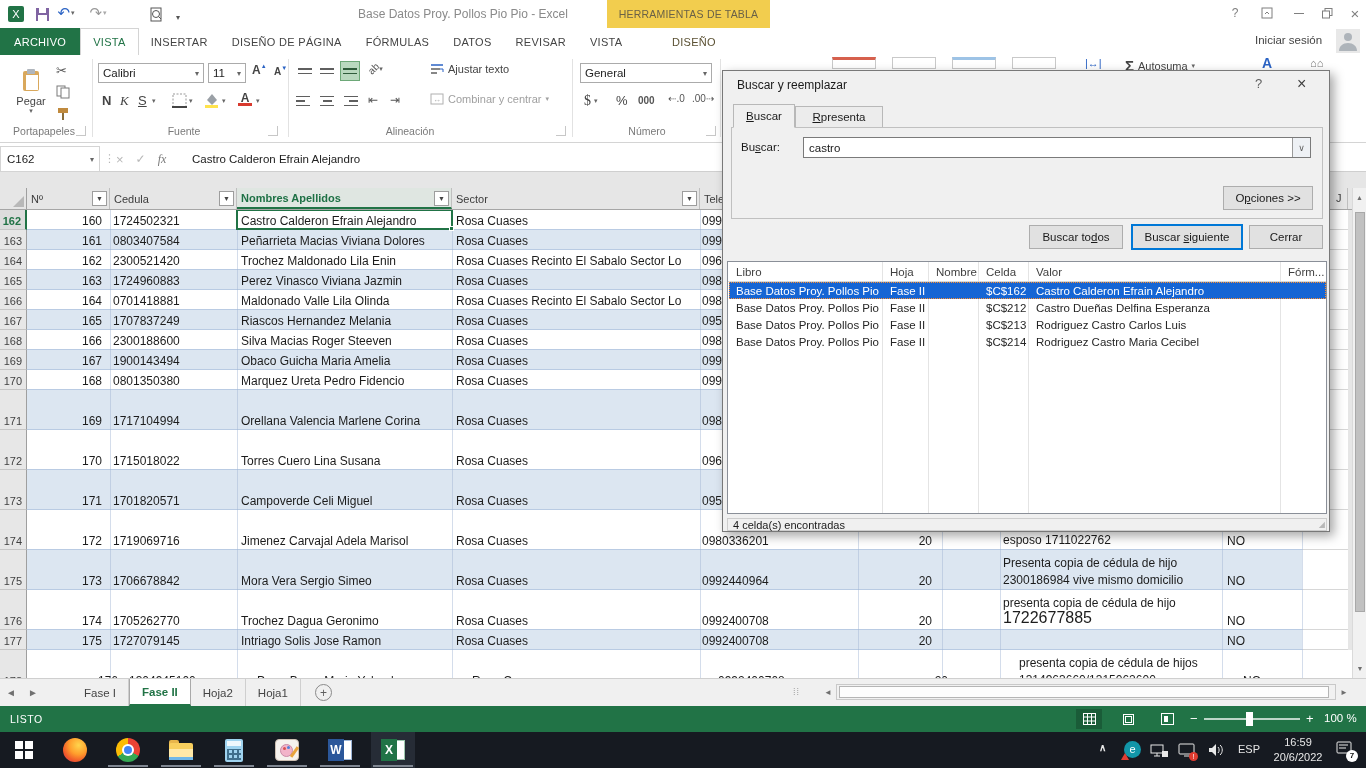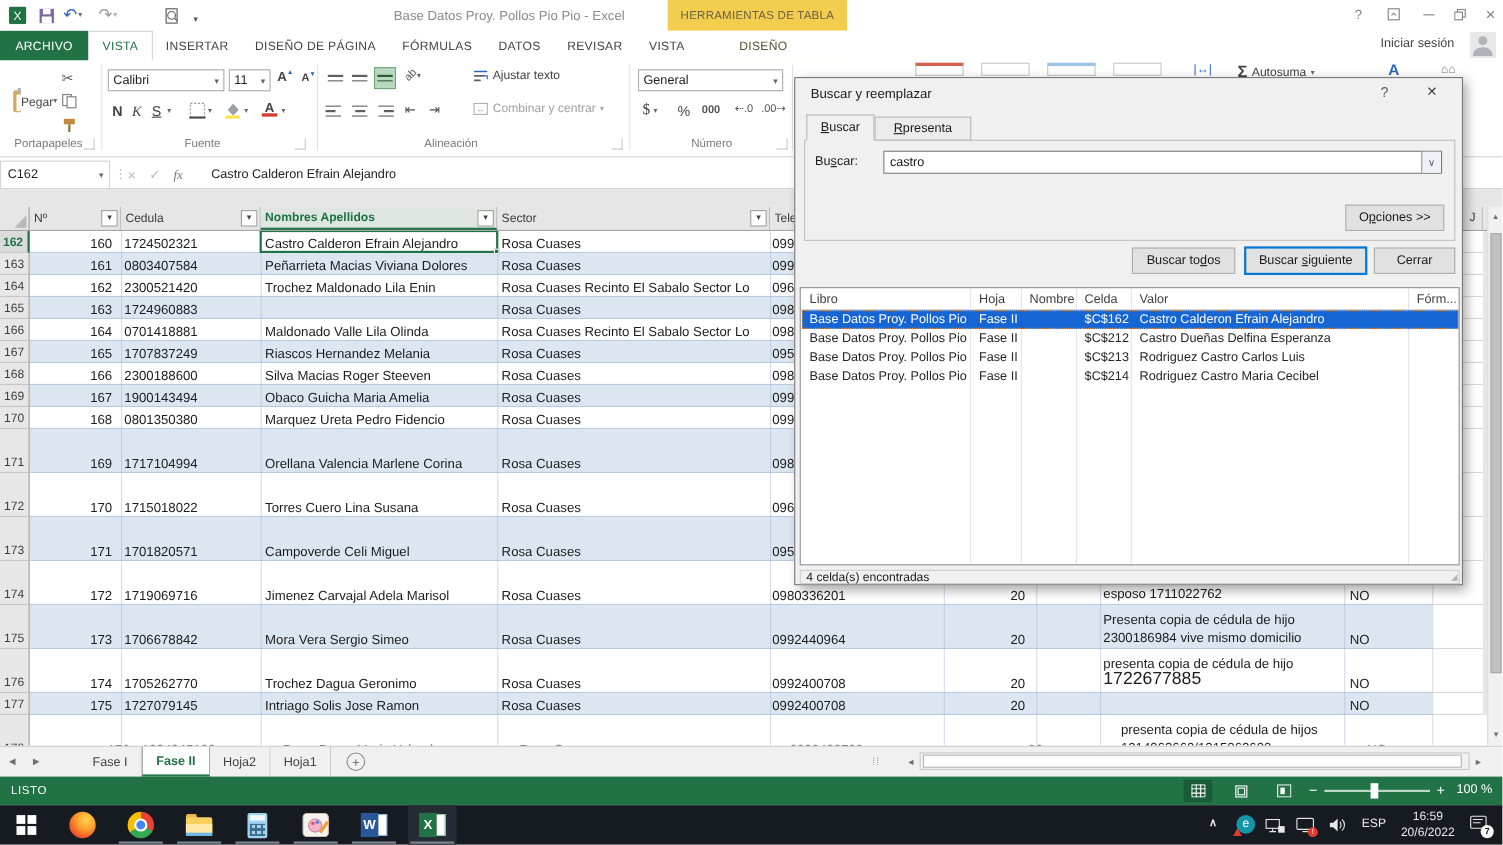--- a/index.html
+++ b/index.html
@@ -138,21 +138,21 @@
     <svg width="24" height="24">
         <rect width="24" height="24" fill="#e8e8e8"></rect>
         <circle cx="12" cy="8" r="4" fill="#aeb4ba"></circle>
         <path d="M3 22c0-5 4-8 9-8s9 3 9 8" fill="#aeb4ba"></path>
       </svg>
   </div>
 </div>
 
 <div id="ribbon" class="abs">
 
-  <div class="rbtn" style="left:10px;top:6px;width:42px;height:62px;flex-direction:row">
+  <div class="rbtn" style="left:10px;top:6px;width:42px;height:62px;flex-direction:column">
     <svg width="20" height="24">
         <rect x="2" y="2" width="16" height="20" rx="2" fill="#d9a85c"></rect>
         <rect x="6" y="0" width="8" height="5" rx="1" fill="#b0b6bd"></rect>
         <rect x="5" y="6" width="12" height="15" fill="#fff"></rect>
       </svg>
     <span style="font-size:11px;margin-top:2px">Pegar</span>
     <span style="font-size:7px;color:#666">▾</span>
   </div>
   <div class="rbtn" style="left:56px;top:8px;font-size:13px;color:#5a5a5a">✂</div>
   <div class="rbtn" style="left:56px;top:30px">
@@ -354,20 +354,21 @@
       <div class="gcell" style="position: absolute; left: 110px; top: 0px; width: 127px; height: 20px; padding-left: 3px;">2300521420</div>
       <div class="gcell" style="position: absolute; left: 237px; top: 0px; width: 215px; height: 20px; padding-left: 4px; white-space: nowrap;">Trochez Maldonado Lila Enin</div>
       <div class="gcell" style="position: absolute; left: 452px; top: 0px; width: 248px; height: 20px; padding-left: 4px; white-space: nowrap;">Rosa Cuases Recinto El Sabalo Sector Lo</div>
       <div class="gcell" style="position: absolute; left: 700px; top: 0px; width: 158px; height: 20px; padding-left: 2px;">0960</div>
     </div>
     <div style="position: absolute; left: 0px; top: 60px; width: 1348px; height: 20px;">
       <div style="position: absolute; left: 0px; top: 0px; width: 1302px; height: 20px; background: rgb(220, 230, 241); border-bottom: 1px solid rgb(185, 203, 227);"></div>
       <div style="position: absolute; left: 1302px; top: 0px; width: 46px; height: 20px; background: rgb(255, 255, 255); border-bottom: 1px solid rgb(215, 215, 215);"></div>
       <div class="gcell" style="position: absolute; left: 27px; top: 0px; width: 83px; height: 20px; justify-content: flex-end; padding-right: 8px;">163</div>
       <div class="gcell" style="position: absolute; left: 110px; top: 0px; width: 127px; height: 20px; padding-left: 3px;">1724960883</div>
+      <div class="gcell" style="position: absolute; left: 237px; top: 0px; width: 215px; height: 20px; padding-left: 4px; white-space: nowrap;">Perez Vinasco Viviana Jazmin</div>
       <div class="gcell" style="position: absolute; left: 452px; top: 0px; width: 248px; height: 20px; padding-left: 4px; white-space: nowrap;">Rosa Cuases</div>
       <div class="gcell" style="position: absolute; left: 700px; top: 0px; width: 158px; height: 20px; padding-left: 2px;">0981</div>
     </div>
     <div style="position: absolute; left: 0px; top: 80px; width: 1348px; height: 20px;">
       <div style="position: absolute; left: 0px; top: 0px; width: 1302px; height: 20px; background: rgb(255, 255, 255); border-bottom: 1px solid rgb(185, 203, 227);"></div>
       <div style="position: absolute; left: 1302px; top: 0px; width: 46px; height: 20px; background: rgb(255, 255, 255); border-bottom: 1px solid rgb(215, 215, 215);"></div>
       <div class="gcell" style="position: absolute; left: 27px; top: 0px; width: 83px; height: 20px; justify-content: flex-end; padding-right: 8px;">164</div>
       <div class="gcell" style="position: absolute; left: 110px; top: 0px; width: 127px; height: 20px; padding-left: 3px;">0701418881</div>
       <div class="gcell" style="position: absolute; left: 237px; top: 0px; width: 215px; height: 20px; padding-left: 4px; white-space: nowrap;">Maldonado Valle Lila Olinda</div>
       <div class="gcell" style="position: absolute; left: 452px; top: 0px; width: 248px; height: 20px; padding-left: 4px; white-space: nowrap;">Rosa Cuases Recinto El Sabalo Sector Lo</div>

